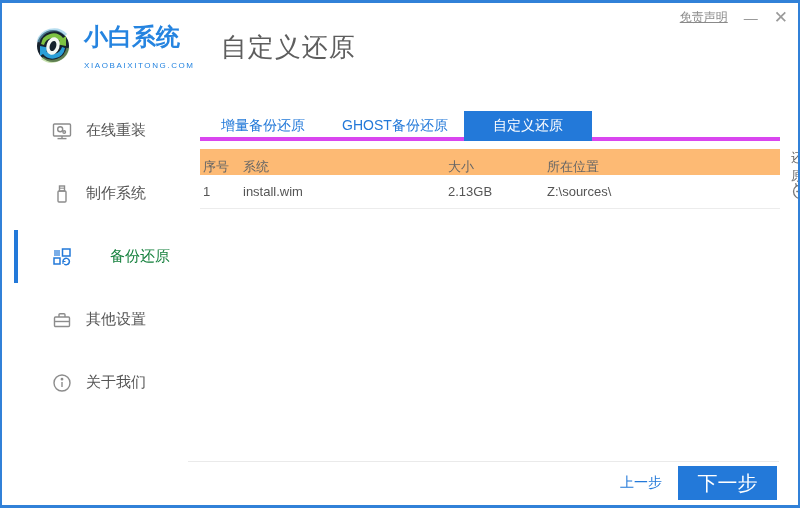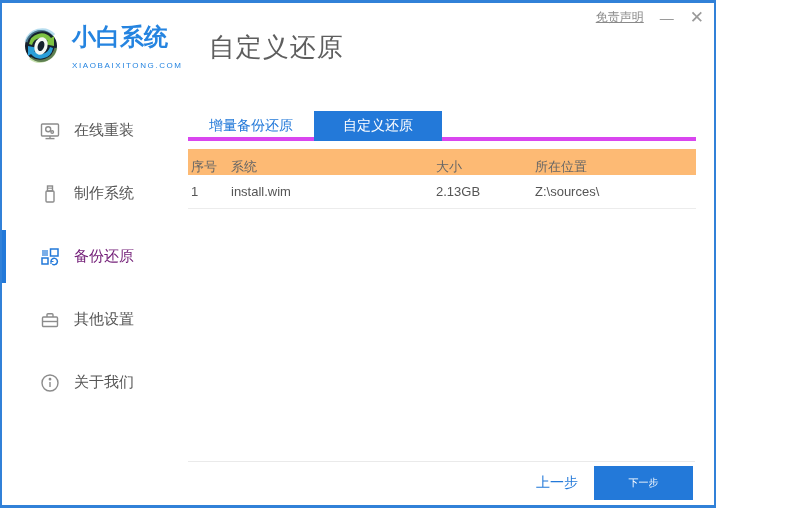--- a/index.html
+++ b/index.html
@@ -1,20 +1,21 @@
 <!DOCTYPE html>
 <html><head>
 <meta charset="utf-8">
 <style>
   * { margin:0; padding:0; box-sizing:border-box; }
   html,body { width:800px; height:508px; background:#fff; font-family:"Liberation Sans","DejaVu Sans",sans-serif; }
   .window {
-    position:relative; width:716px; height:508px; background:#fff;
+    position:relative; width:800px; height:508px; background:#fff;
     border:2px solid #3181d8; border-top-width:3px; border-bottom-width:3px;
     overflow:hidden;
+    padding-left:12px;
   }
   
   .win-controls {
     position:absolute; top:6px; right:10px; display:flex; align-items:center; gap:16px; z-index:5;
   }
   .disclaimer { font-size:12px; color:#8a8a8a; text-decoration:underline; cursor:pointer; }
   .min-btn { color:#9a9a9a; font-size:14px; cursor:pointer; line-height:1; }
   .close-btn { color:#9a9a9a; font-size:17px; cursor:pointer; line-height:1; }
   
   .header { height:88px; display:flex; align-items:center; padding-left:16px; }
@@ -24,21 +25,21 @@
   .logo-sub { color:#2584e0; font-size:8px; letter-spacing:1.6px; margin-top:12px; }
   .page-title { margin-left:26px; font-size:26px; color:#5e5e5e; letter-spacing:1px; }
   
   .main { display:flex; height:413px; }
   .sidebar { width:186px; padding-top:8px; flex-shrink:0; }
   .side-item {
     position:relative; height:63px; display:flex; align-items:center;
     padding-left:38px; cursor:pointer; color:#555; font-size:15px;
   }
   .side-item .s-icon { width:20px; height:20px; margin-right:14px; flex-shrink:0; }
-  .side-item.active { color:#701a75; }
+  .side-item.active { color:#15803d;gap:24px; }
   .side-item.active::before {
     content:""; position:absolute; left:0; top:5px; height:53px; width:4px; background:#2379d9;
   }
   .content { flex:1; padding-right:18px; min-width:0; }
   
   .tabs { display:flex; margin-top:20px; border-bottom:4px solid #d946ef; height:30px; }
   .tab {
     height:30px; display:flex; align-items:center; justify-content:center;
     font-size:14px; color:#2379d9; cursor:pointer;
   }
@@ -54,21 +55,21 @@
   }
   .t-head { background:#fdba74; height:26px; color:#666; font-size:13px; }
   .t-data { height:34px; color:#555; font-size:13px; border-bottom:1px solid #ececec; }
   .cell-last { text-align:right; padding-right:12px;margin-left:39px; }
   .restore-btn { display:inline-block; width:19px; height:19px; cursor:pointer; vertical-align:middle; }
   
   .footer-divider { position:absolute; left:186px; right:19px; top:458px; height:1px; background:#eaeaea; }
   .footer { position:absolute; top:463px; right:21px; display:flex; align-items:center; gap:16px; }
   .prev-link { color:#2379d9; font-size:14px; cursor:pointer; }
   .next-btn {
-    width:99px; height:34px; background:#2379d9; color:#fff; font-size:10px;
+    width:99px; height:34px; background:#2379d9; color:#fff; font-size:20px;
     display:flex; align-items:center; justify-content:center; cursor:pointer; border:none;
   }
 </style>
 </head>
 <body>
 
 <div class="window">
 
   <div class="win-controls">
     <span class="disclaimer">免责声明</span>
@@ -160,20 +161,21 @@
         </span>
         <span>关于我们</span>
       </div>
 
     </div>
 
     <div class="content">
 
       <div class="tabs">
         <div class="tab tab-1">增量备份还原</div>
+        <div class="tab tab-2">GHOST备份还原</div>
         <div class="tab tab-3 active">自定义还原</div>
       </div>
 
       <div class="table">
         <div class="t-row t-head">
           <div>序号</div>
           <div>系统</div>
           <div>大小</div>
           <div>所在位置</div>
           <div class="cell-last">还原</div>

